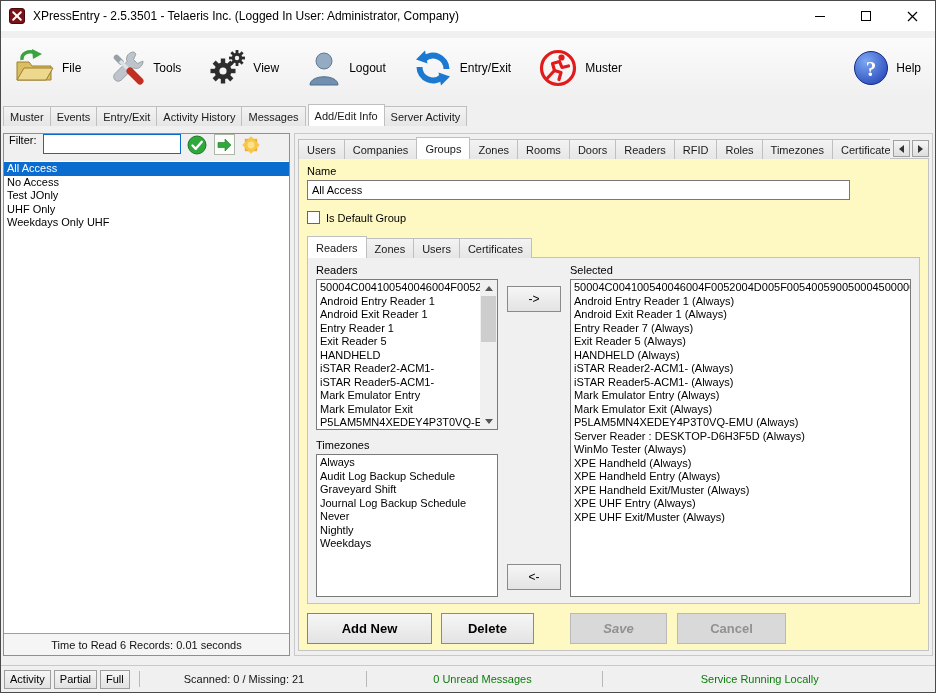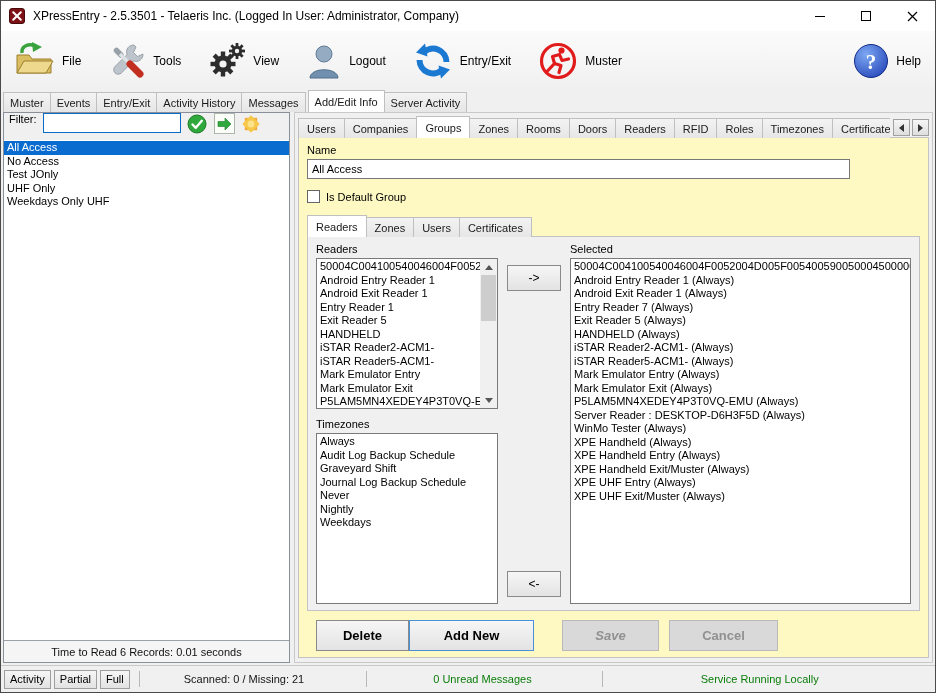--- a/index.html
+++ b/index.html
@@ -1,18 +1,18 @@
 <!DOCTYPE html>
 <html><head>
 <meta charset="utf-8">
 <style>
   * { box-sizing: border-box; margin: 0; padding: 0; }
   html, body { width: 936px; height: 693px; overflow: hidden; }
   body { font-family: "Liberation Sans", sans-serif; background: #e8e8e8; }
-  .window { width: 936px; height: 693px; border: 1px solid #4a4a4a; background: #f0f0f0; display: flex; flex-direction: column; }
+  .window { width: 936px; height: 693px; border: 1px solid #4a4a4a; background: #f0f0f0; display: flex; flex-direction: column; gap: 7px; }
 
   
   .titlebar { height: 30px; flex: none; background: #ffffff; display: flex; align-items: center; }
   .app-icon { margin-left: 8px; display: inline-flex; flex: none; }
   .title-text { margin-left: 8px; font-size: 12px; color: #000; white-space: nowrap; }
   .win-controls { margin-left: auto; display: flex; height: 100%; }
   .win-btn { width: 46px; display: flex; align-items: center; justify-content: center; }
   .glyph-min { width: 10px; border-top: 1px solid #000; }
   .glyph-max { width: 10px; height: 10px; border: 1px solid #000; }
 
@@ -76,21 +76,21 @@
   .lbl.tz { margin-top: 9px; }
   .tz-box { flex: 1; }
   .sel-box { flex: 1; }
   .btn { font-family: "Liberation Sans", sans-serif; border: 1px solid #8a8a8a; background: linear-gradient(#f6f6f6, #e3e3e3); color: #000; }
   .btn.move { width: 54px; height: 26px; font-size: 12px; }
   .btn.move.bottom { margin-top: auto; }
   .btn-row { flex: none; display: flex; align-items: center; margin-top: 9px; height: 31px; }
   .btn.big { height: 31px; font-size: 13px; font-weight: bold; }
   .btn.add { width: 125px; border-color: #4a90d9; }
   .btn.del { width: 93px; margin-left: 9px; }
-  .btn.save { width: 97px; margin-left: 28px; font-style: italic; }
+  .btn.save { width: 97px; margin-left: 36px; font-style: italic; }
   .btn.cancel { width: 109px; margin-left: 10px; }
   .btn.disabled { background: #d9d9d9; border-color: #b9b9b9; color: #919191; }
 
   
   .statusbar { height: 27px; flex: none; border-top: 1px solid #c9c9c9; background: #f0f0f0; display: flex; align-items: center; padding: 0 3px; }
   .sb-btn { height: 19px; font: 11px "Liberation Sans", sans-serif; padding: 0 5px; border: 1px solid #9e9e9e; background: linear-gradient(#f6f6f6, #e2e2e2); margin-right: 3px; }
   .sb-sep { width: 1px; height: 16px; background: #b8b8b8; flex: none; }
   .sep1 { margin-left: 6px; }
   .sb-text { font-size: 11px; color: #141414; white-space: nowrap; }
   .scanned { margin-left: 44px; }
@@ -385,22 +385,22 @@
                   <div class="lrow">XPE Handheld Entry (Always)</div>
                   <div class="lrow">XPE Handheld Exit/Muster (Always)</div>
                   <div class="lrow">XPE UHF Entry (Always)</div>
                   <div class="lrow">XPE UHF Exit/Muster (Always)</div>
                 </div>
             </div>
           </div>
         </div>
 
         <div class="btn-row">
+          <button class="btn big add">Add New</button>
           <button class="btn big del">Delete</button>
-          <button class="btn big add">Add New</button>
           <button class="btn big save disabled">Save</button>
           <button class="btn big cancel disabled">Cancel</button>
         </div>
       </div>
     </div>
   </div>
 
   <div class="statusbar">
     <button class="sb-btn">Activity</button>
     <button class="sb-btn">Partial</button>

